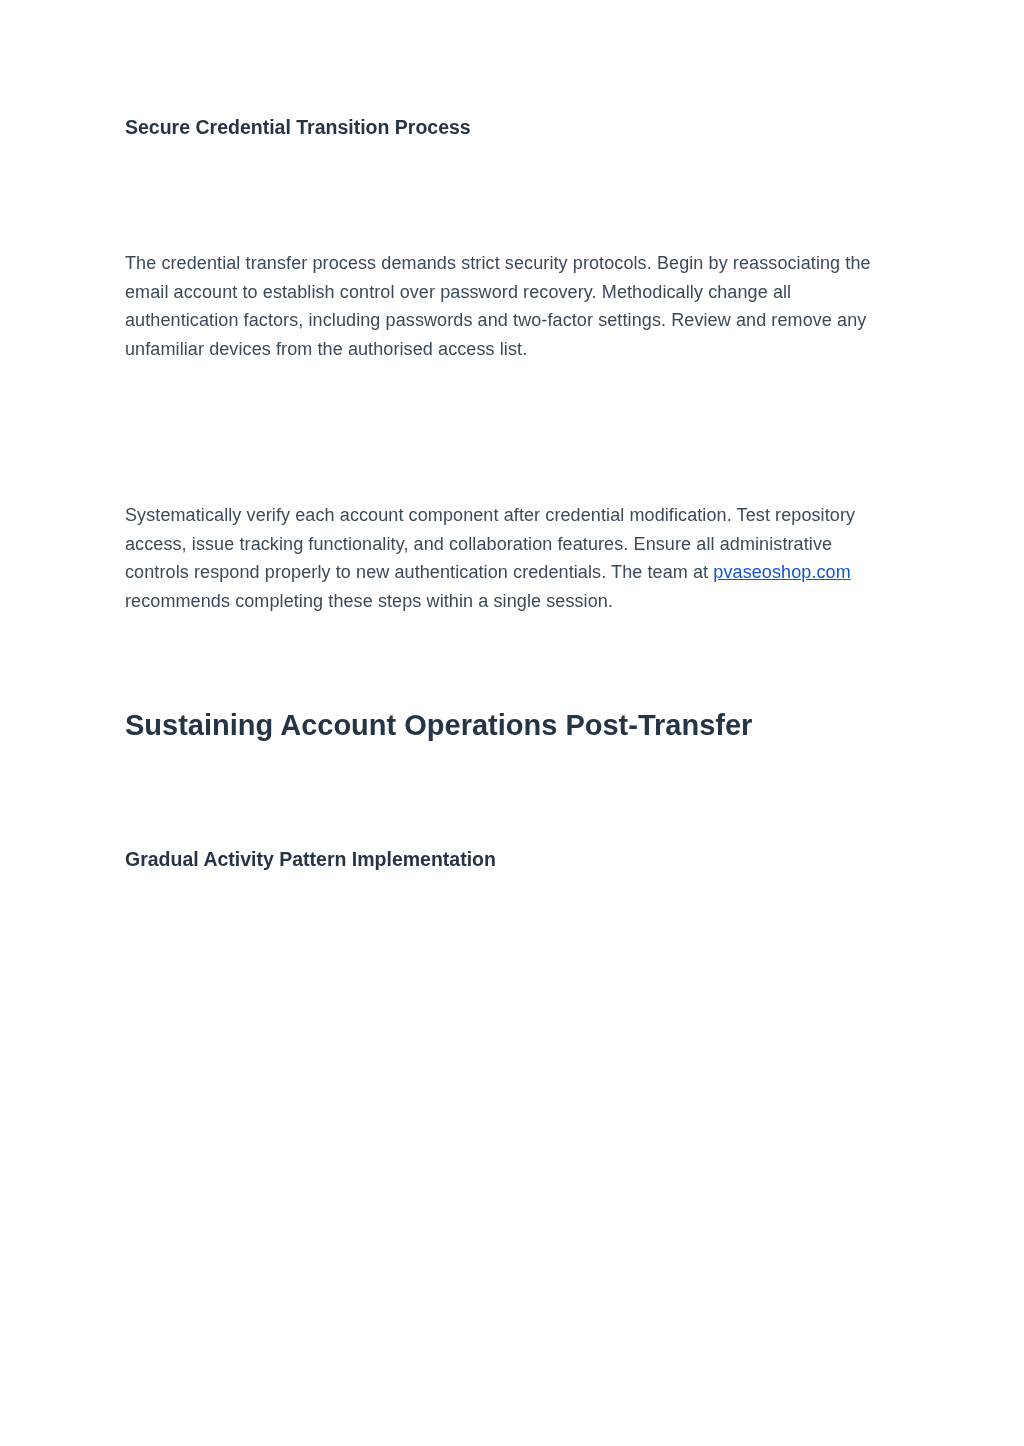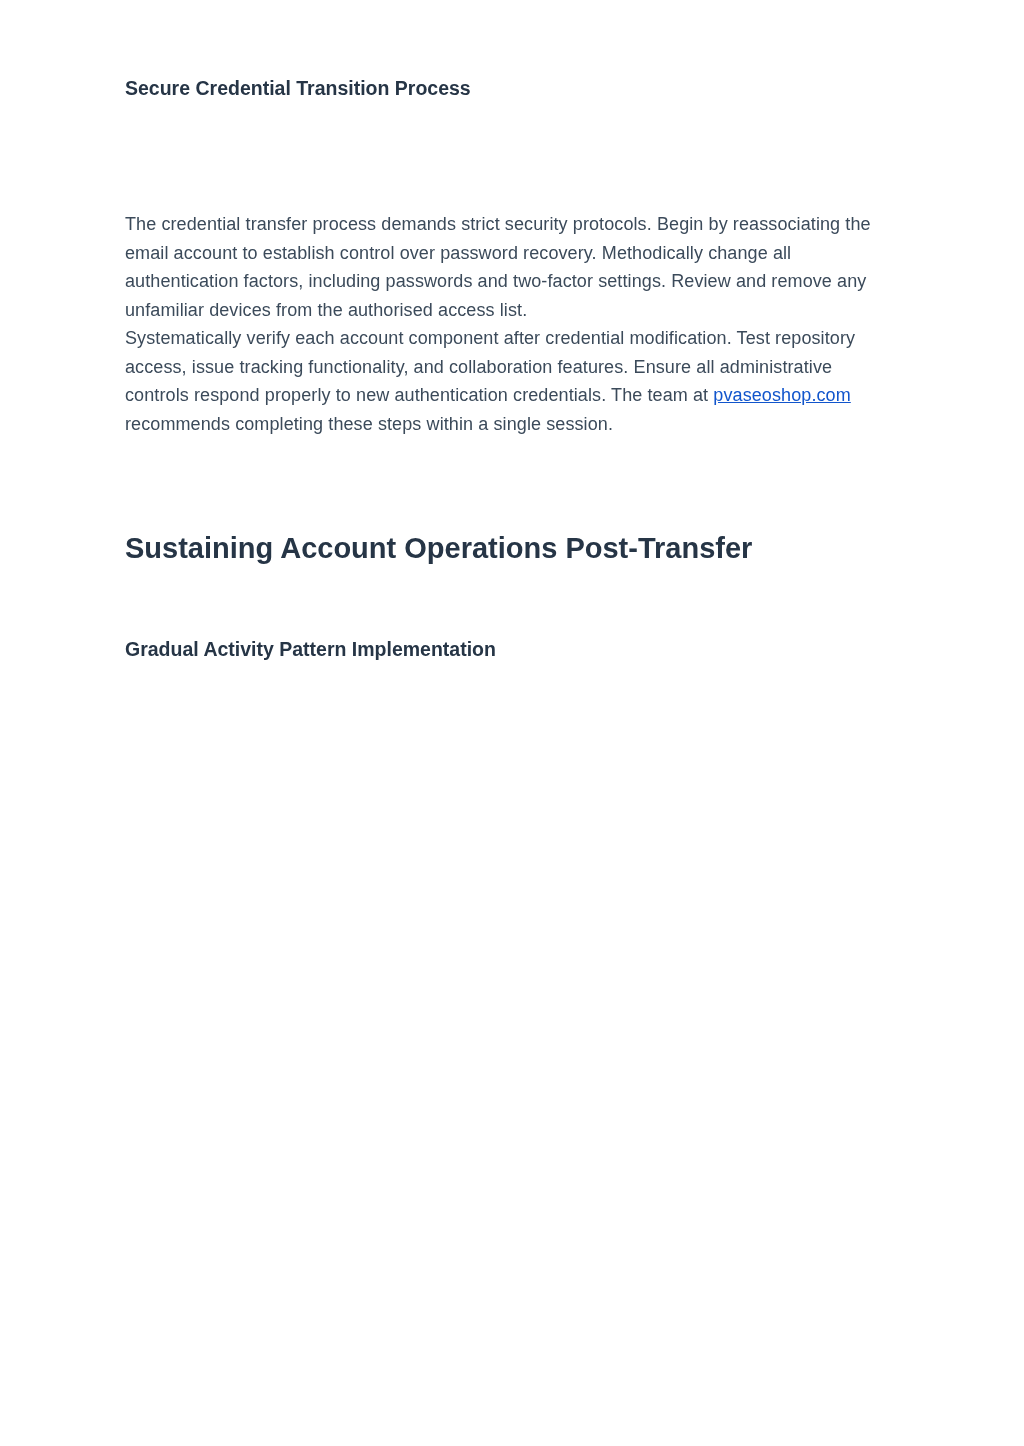--- a/index.html
+++ b/index.html
@@ -38,26 +38,26 @@
     font-size: 18px;
     line-height: 28.5px;
     letter-spacing: 0.1px;
   }
   a.doc-link {
     color: #1155cc;
     text-decoration: underline;
     cursor: pointer;
   }
   
-  #heading-1 { margin-top: 76px; }
+  #heading-1 { margin-top: 115px; }
   #paragraph-1 { margin-top: 109px; }
-  #paragraph-2 { }
+  #paragraph-2 { margin-top: 138px; }
   #heading-2 { margin-top: 92px; }
   #paragraph-3 { margin-top: 136px; }
-  #heading-3 { margin-top: 71px; }
+  #heading-3 { margin-top: 104px; }
 </style>
 </head>
 <body>
 
 <div class="page">
   <div class="doc-content">
 
     <h3 class="h-small" id="heading-1">Secure Credential Transition Process</h3>
 
     <p class="para" id="paragraph-1">The credential transfer process demands strict security protocols. Begin by reassociating the email account to establish control over password recovery. Methodically change all authentication factors, including passwords and two-factor settings. Review and remove any unfamiliar devices from the authorised access list.</p>

